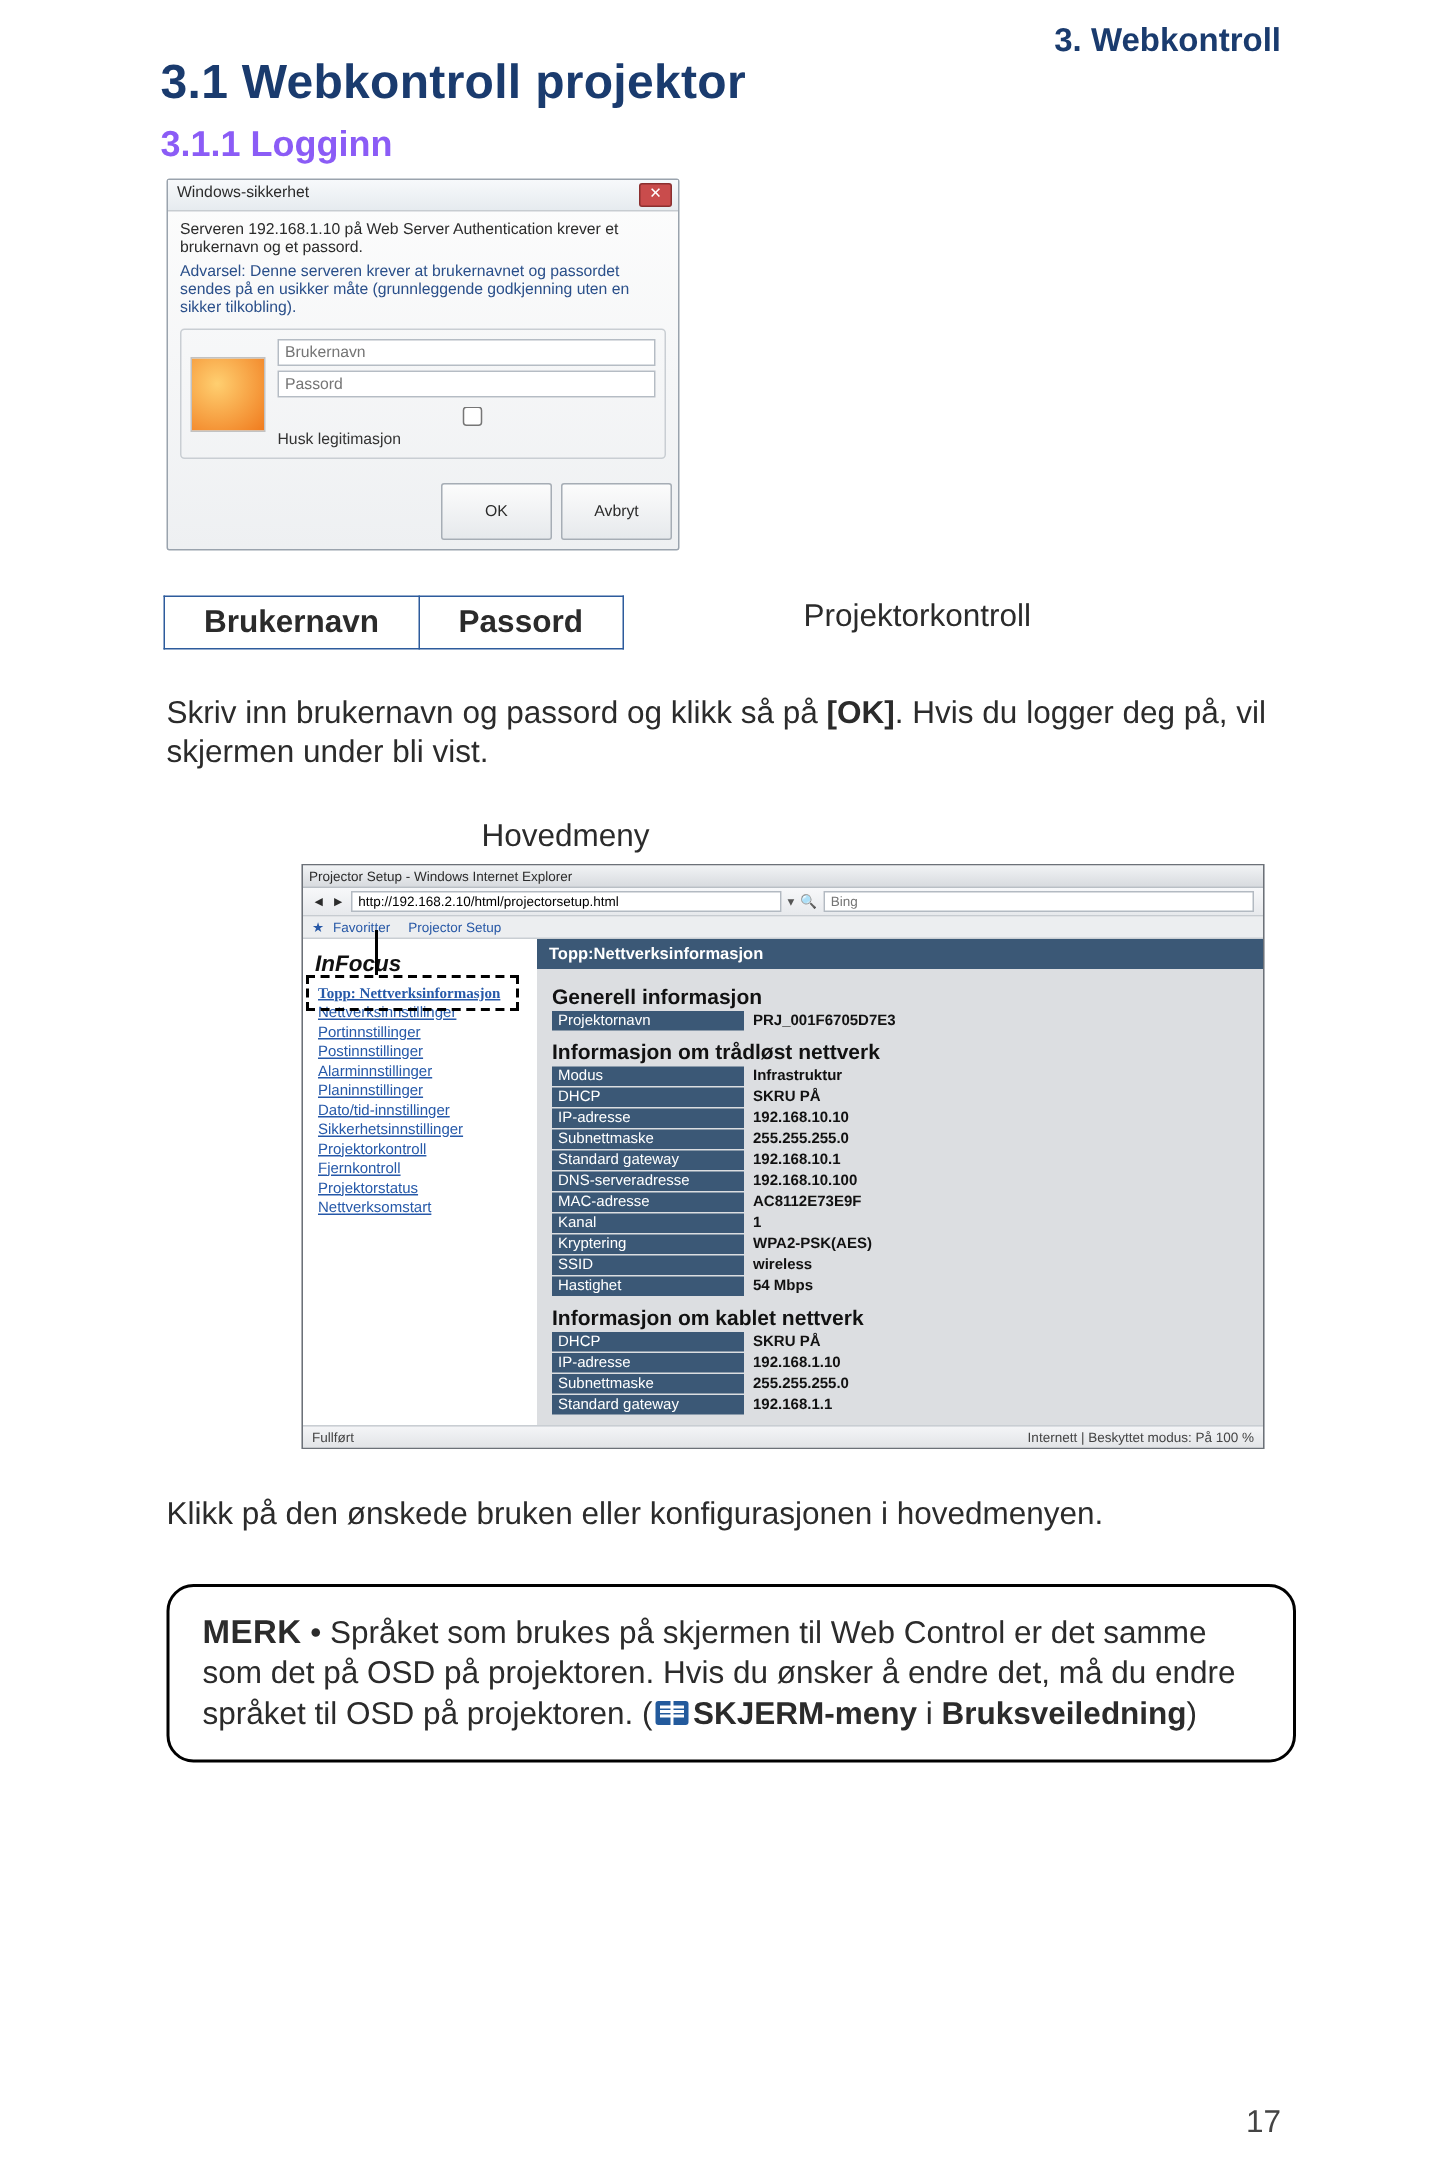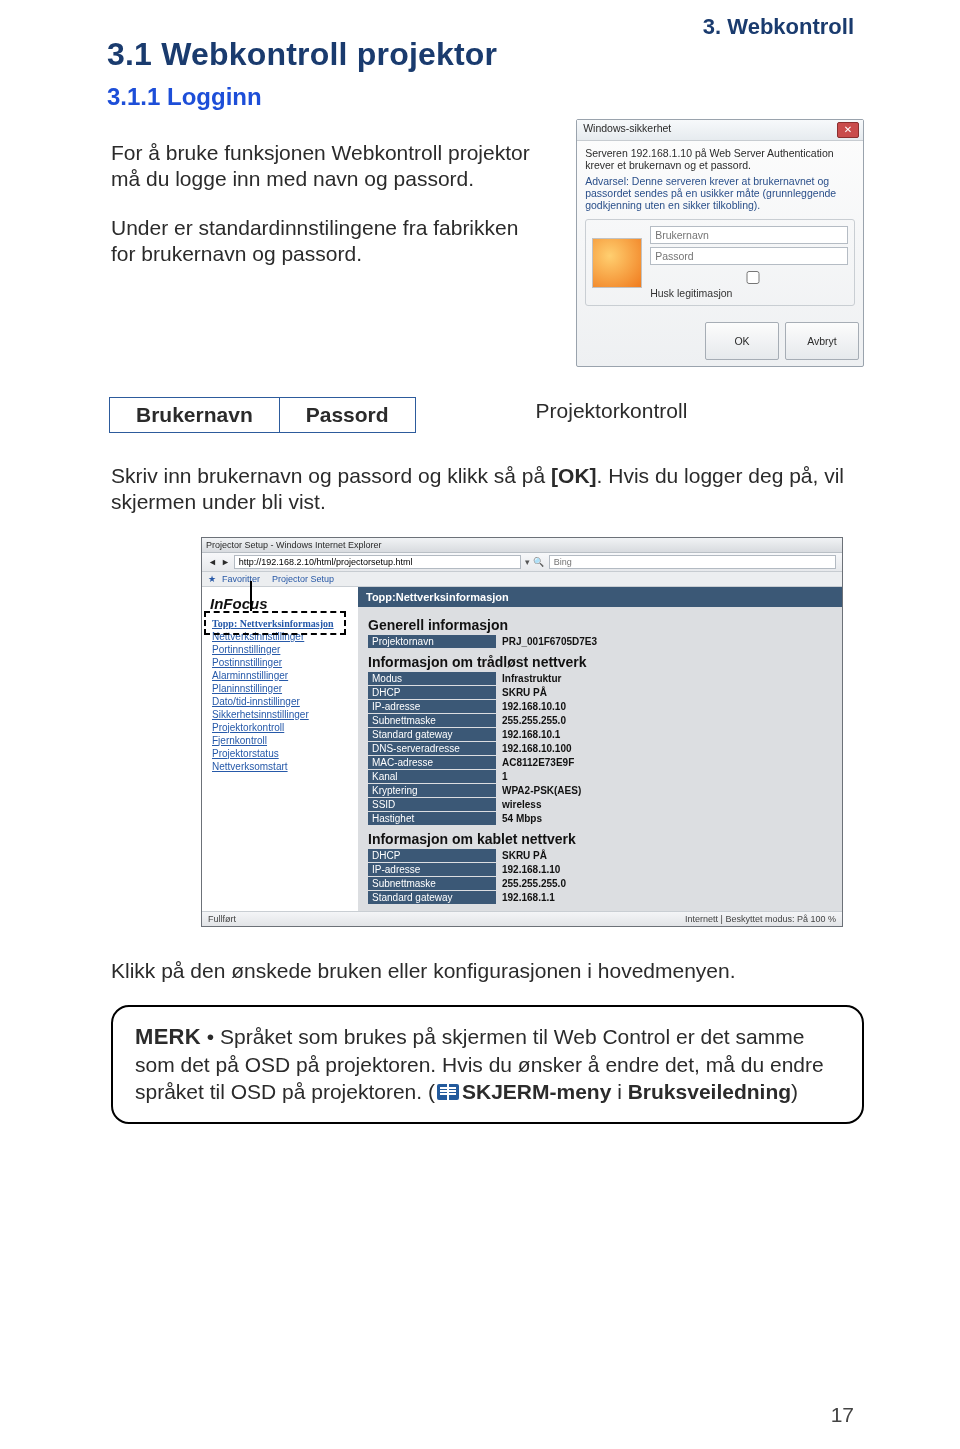--- a/index.html
+++ b/index.html
@@ -1,19 +1,19 @@
 <!DOCTYPE html>
 <html><head>
 <meta charset="utf-8">
 <style>
   body{margin:0;background:#fff;font-family:Arial,Helvetica,sans-serif;color:#2b2b2b}
   .page{width:908px;min-height:1449px;margin:0 auto;position:relative;box-sizing:border-box;padding:30px 70px 50px 85px}
   .crumb{position:absolute;top:14px;right:80px;color:#1a3b6e;font-weight:bold;font-size:22px}
   h1{font-family:Arial,Helvetica,sans-serif;font-weight:bold;font-size:32px;color:#1a3b6e;margin:6px 0 4px -4px;letter-spacing:.2px}
-  h2{font-family:Arial,Helvetica,sans-serif;font-weight:bold;font-size:24px;color:#1d4ed8;margin:10px 0 8px -4px}
+  h2{font-family:Arial,Helvetica,sans-serif;font-weight:bold;font-size:24px;color:#8b5cf6;margin:10px 0 8px -4px}
   .body-text{font-size:21px;line-height:1.25;max-width:520px}
   .two-col{display:flex;gap:28px;align-items:flex-start}
   .dialog{width:340px;border:1px solid #9aa3ad;background:linear-gradient(#fdfdfd,#eef0f2);font-size:10.5px;border-radius:2px}
   .dlg-title{display:flex;justify-content:space-between;align-items:flex-start;padding:2px 4px 2px 6px;border-bottom:1px solid #c7ccd1;background:linear-gradient(#f7f9fb,#e6ebef)}
   .dlg-title .xbtn{width:20px;height:14px;background:#c94c4c;color:#fff;text-align:center;font-size:10px;line-height:14px;border:1px solid #8b2f2f;border-radius:2px}
   .dlg-body{padding:6px 8px 8px}
   .dlg-body .warn{color:#2a4f8a;margin-top:4px}
   .dlg-inner{margin-top:8px;border:1px solid #c9ced3;border-radius:3px;padding:6px;display:flex;gap:8px;align-items:center}
   .avatar{width:48px;height:48px;border:1px solid #c2c2c2;background:radial-gradient(circle at 35% 35%,#ffcf70,#f07b1e)}
   .cred{flex:1;display:flex;flex-direction:column;gap:3px}
@@ -38,42 +38,38 @@
   .dashbox{position:absolute;border:2px dashed #000;top:24px;left:2px;width:138px;height:20px;pointer-events:none}
   .arrowline{position:absolute;top:-6px;left:48px;width:2px;height:30px;background:#000}
   .panel{flex:1;background:#dcdee1}
   .panel-head{background:#3b5876;color:#fff;font-weight:bold;font-size:11px;padding:4px 8px}
   .panel-inner{padding:6px 10px}
   .sect{font-weight:bold;font-size:14px;margin:4px 0 2px;color:#111}
   .kv{display:flex;font-size:10px;margin:1px 0}
   .kv .k{width:120px;background:#3b5876;color:#fff;padding:1px 4px}
   .kv .v{padding:1px 6px;font-weight:bold;color:#111}
   .statusbar{display:flex;justify-content:space-between;background:linear-gradient(#f4f5f7,#e2e4e7);font-size:9px;padding:2px 6px;border-top:1px solid #c9ced3;color:#444}
-  .after-browser{font-size:21px;margin:32px 0 22px}
+  .after-browser{font-size:21px;margin:32px 0 34px}
   .merk-box{border:2.5px solid #000;border-radius:18px;padding:16px 22px;font-size:21px;line-height:1.3}
   .merk-box b.merk{font-size:22px;letter-spacing:.3px}
   .book{display:inline-block;width:22px;height:16px;vertical-align:-1px;margin:0 3px 0 2px;background:#235a9c;border-radius:2px;position:relative}
   .book::before{content:"";position:absolute;left:10px;top:0;width:2px;height:16px;background:#fff}
   .book::after{content:"";position:absolute;left:3px;top:3px;right:3px;height:2px;background:#fff;box-shadow:0 3px 0 #fff,0 6px 0 #fff}
   .pageno{position:absolute;bottom:22px;right:80px;font-size:21px;color:#444}
 </style>
 </head>
 <body>
 
 <div class="page">
   <div class="crumb">3. Webkontroll</div>
 
   <h1>3.1 Webkontroll projektor</h1>
   <h2>3.1.1 Logginn</h2>
 
   <div class="two-col">
-    <div>
-      <p class="body-text">For å bruke funksjonen Webkontroll projektor må du logge inn med navn og passord.</p>
-      <p class="body-text" style="margin-top:22px">Under er standardinnstilingene fra fabrikken for brukernavn og passord.</p>
-    </div>
 
     <div class="dialog">
       <div class="dlg-title">
         <span>Windows-sikkerhet</span>
         <span class="xbtn">✕</span>
       </div>
       <div class="dlg-body">
         <div>Serveren 192.168.1.10 på Web Server Authentication krever et brukernavn og et passord.</div>
         <div class="warn">Advarsel: Denne serveren krever at brukernavnet og passordet sendes på en usikker måte (grunnleggende godkjenning uten en sikker tilkobling).</div>
         <div class="dlg-inner">
@@ -103,20 +99,21 @@
       </tr>
     </tbody>
       </table>
     <div class="login-label">Projektorkontroll</div>
   </div>
 
   <p class="body-text" style="max-width:780px;margin-top:30px">
     <span>Skriv inn brukernavn og passord og klikk så på </span><b>[OK]</b><span>. Hvis du logger deg på, vil skjermen under bli vist.</span>
   </p>
 
+  <div class="mainmenu-label">Hovedmeny</div>
 
   <div class="browser">
     <div class="titlebar">
       <span>Projector Setup - Windows Internet Explorer</span>
     </div>
     <div class="addr">
       <span>◄</span>
       <span>►</span>
       <input value="http://192.168.2.10/html/projectorsetup.html" style="">
       <span style="color:#555">▾</span>

